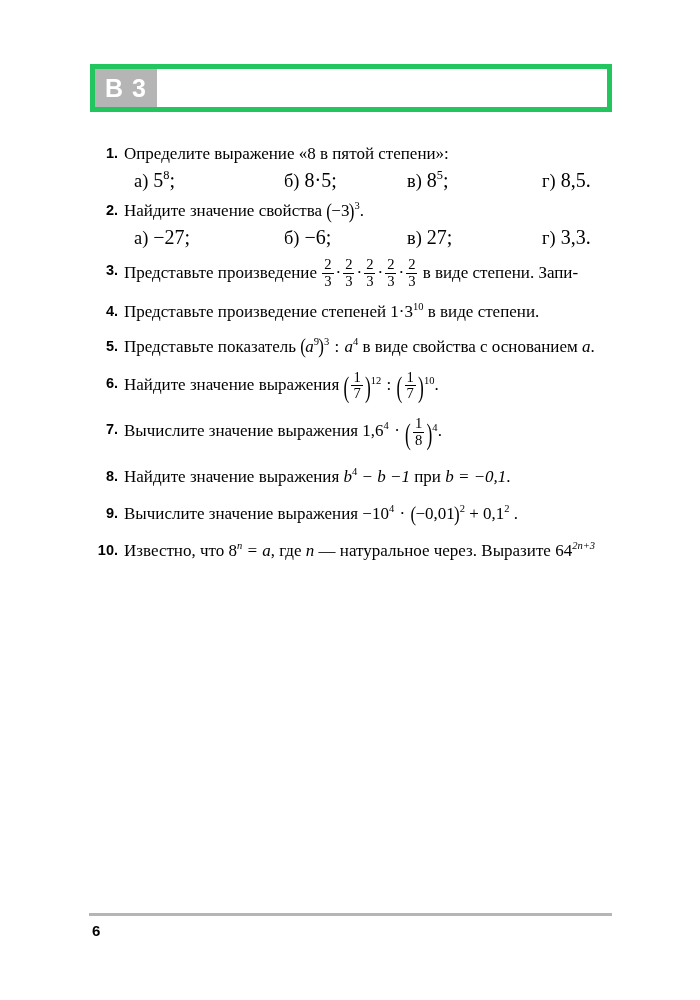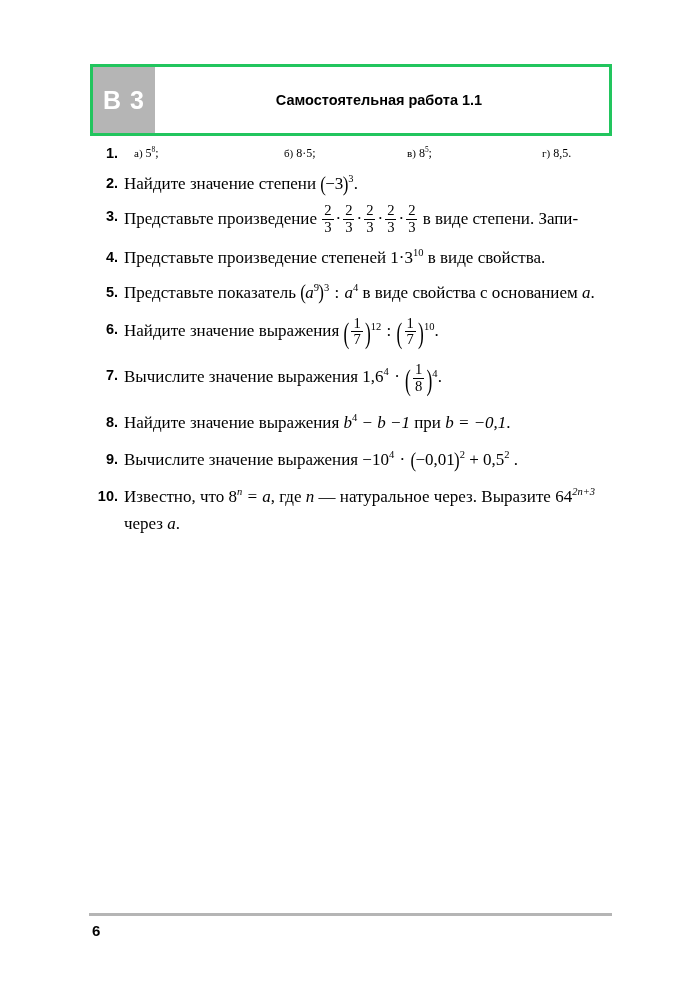--- a/index.html
+++ b/index.html
@@ -22,26 +22,26 @@
     width: 700px;
     height: 1000px;
   }
 
   
   .header {
     position: absolute;
     left: 90px;
     top: 64px;
     width: 522px;
-    height: 72px;
+    height: 48px;
     box-sizing: border-box;
     display: flex;
     align-items: stretch;
     background: #ffffff;
-    border: 3px solid #22c55e;
+    border: 5px solid #22c55e;
   }
   .variant-box {
     width: 62px;
     flex: 0 0 62px;
     background: #b5b5b5;
     display: flex;
     align-items: center;
     justify-content: center;
   }
   .variant-label {
@@ -174,21 +174,21 @@
 
   
   .options {
     display: block;
     position: relative;
     height: 27px;
   }
   .opt {
     position: absolute;
     top: 0;
-    font-size: 12px;
+    font-size: 20px;
     line-height: 27px;
     white-space: nowrap;
   }
   .opt-a { left: 10px; }
   .opt-b { left: 160px; }
   .opt-v { left: 283px; }
   .opt-g { left: 418px; }
   .opt-letter { font-size: 0.92em; }
 
   
@@ -214,56 +214,62 @@
 </head>
 <body>
 
 <div class="page">
 
   <div class="header">
     <div class="variant-box">
       <span class="variant-label">В 3</span>
     </div>
     <div class="header-titles">
-      <div class="title-line">Самостоятельная работа 1.1</div>
     </div>
   </div>
 
   <div class="tasks">
 
     <div class="task">
       <div class="task-num">1.</div>
       <div class="task-body">
+        <span class="task-line">Определите выражение «8 в пятой степени»:</span>
         <span class="options">
           <span class="opt opt-a"><span class="opt-letter">а)</span> <span>5</span><sup class="e">8</sup><span>;</span></span>
           <span class="opt opt-b"><span class="opt-letter">б)</span> <span>8·5;</span></span>
           <span class="opt opt-v"><span class="opt-letter">в)</span> <span>8</span><sup class="e">5</sup><span>;</span></span>
           <span class="opt opt-g"><span class="opt-letter">г)</span> <span>8,5.</span></span>
         </span>
       </div>
     </div>
 
     <div class="task">
       <div class="task-num">2.</div>
       <div class="task-body">
-        <span class="task-line"><span>Найдите значение степени</span> <span class="nb"><span class="mparen"><span>−3</span></span><sup class="e">3</sup></span><span>.</span></span>
+        <span class="task-line"><span>Найдите значение свойства</span> <span class="nb"><span class="mparen"><span>−3</span></span><sup class="e">3</sup></span><span>.</span></span>
+        <span class="options">
+          <span class="opt opt-a"><span class="opt-letter">а)</span> <span>−27;</span></span>
+          <span class="opt opt-b"><span class="opt-letter">б)</span> <span>−6;</span></span>
+          <span class="opt opt-v"><span class="opt-letter">в)</span> <span>27;</span></span>
+          <span class="opt opt-g"><span class="opt-letter">г)</span> <span>3,3.</span></span>
+        </span>
       </div>
     </div>
 
     <div class="task" style="margin-top:6px;">
       <div class="task-num">3.</div>
       <div class="task-body">
         <span class="task-line"><span>Представьте произведение</span>&nbsp;<span class="nb"><span class="frac"><span class="num">2</span><span class="den">3</span></span><span class="op">·</span><span class="frac"><span class="num">2</span><span class="den">3</span></span><span class="op">·</span><span class="frac"><span class="num">2</span><span class="den">3</span></span><span class="op">·</span><span class="frac"><span class="num">2</span><span class="den">3</span></span><span class="op">·</span><span class="frac"><span class="num">2</span><span class="den">3</span></span></span>&nbsp;<span>в виде степени. Запи-</span></span>
       </div>
     </div>
 
     <div class="task" style="margin-top:8px;">
       <div class="task-num">4.</div>
       <div class="task-body">
-        <span class="task-line"><span>Представьте произведение степеней</span> <span class="nb"><span>1·3</span><sup class="e">10</sup></span> <span>в виде свойства.</span></span>
+        <span class="task-line"><span>Представьте произведение степеней</span> <span class="nb"><span>1·3</span><sup class="e">10</sup></span> <span>в виде степени.</span></span>
       </div>
     </div>
 
     <div class="task" style="margin-top:8px;">
       <div class="task-num">5.</div>
       <div class="task-body">
         <span class="task-line"><span>Представьте показатель</span> <span class="nb"><span class="mparen"><span class="m">a</span><sup class="e">9</sup></span><sup class="e">3</sup><span class="op">&nbsp;:&nbsp;</span><span class="m">a</span><sup class="e">4</sup></span> <span>в виде свойства с основанием</span> <span class="m">a</span><span>.</span></span>
       </div>
     </div>
 
@@ -284,29 +290,28 @@
     <div class="task" style="margin-top:10px;">
       <div class="task-num">8.</div>
       <div class="task-body">
         <span class="task-line"><span>Найдите значение выражения</span> <span class="nb"><span class="m">b</span><sup class="e">4</sup>&nbsp;<span class="m">− b −1</span></span> <span>при</span> <span class="nb m">b = −0,1</span><span>.</span></span>
       </div>
     </div>
 
     <div class="task" style="margin-top:10px;">
       <div class="task-num">9.</div>
       <div class="task-body">
-        <span class="task-line"><span>Вычислите значение выражения</span> <span class="nb"><span>−10</span><sup class="e">4</sup><span class="op">&nbsp;·&nbsp;</span><span class="mparen"><span>−0,01</span></span><sup class="e">2</sup>&nbsp;<span>+ 0,5</span><sup class="e">2</sup></span> <span>.</span></span>
+        <span class="task-line"><span>Вычислите значение выражения</span> <span class="nb"><span>−10</span><sup class="e">4</sup><span class="op">&nbsp;·&nbsp;</span><span class="mparen"><span>−0,01</span></span><sup class="e">2</sup>&nbsp;<span>+ 0,1</span><sup class="e">2</sup></span> <span>.</span></span>
       </div>
     </div>
 
     <div class="task" style="margin-top:10px;">
       <div class="task-num">10.</div>
       <div class="task-body">
         <span class="task-line"><span>Известно, что</span> <span class="nb"><span>8</span><sup class="e"><span class="m">n</span></sup>&nbsp;<span class="m">= a</span></span><span>, где</span> <span class="m">n</span> <span>— натуральное через. Выразите</span> <span class="nb"><span>64</span><sup class="e"><span class="m">2n+3</span></sup></span></span>
-        <span class="task-line"><span>через</span> <span class="m">a</span><span>.</span></span>
       </div>
     </div>
 
   </div>
 
   <div class="footer-rule"></div>
   <div class="footer-page">6</div>
 
 </div>
 

